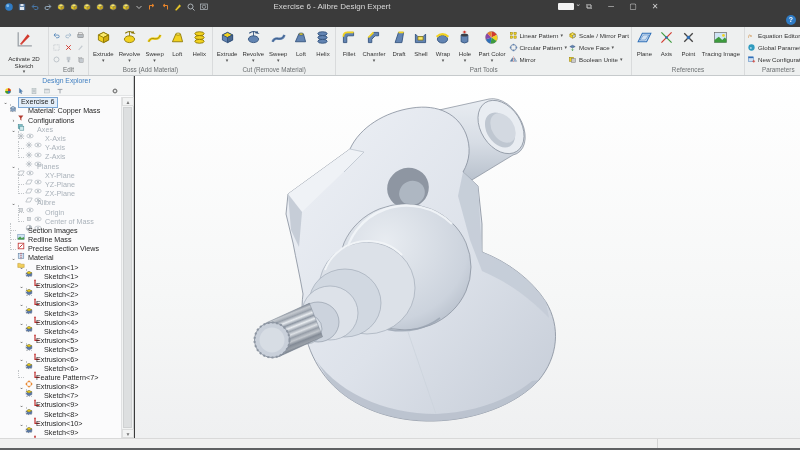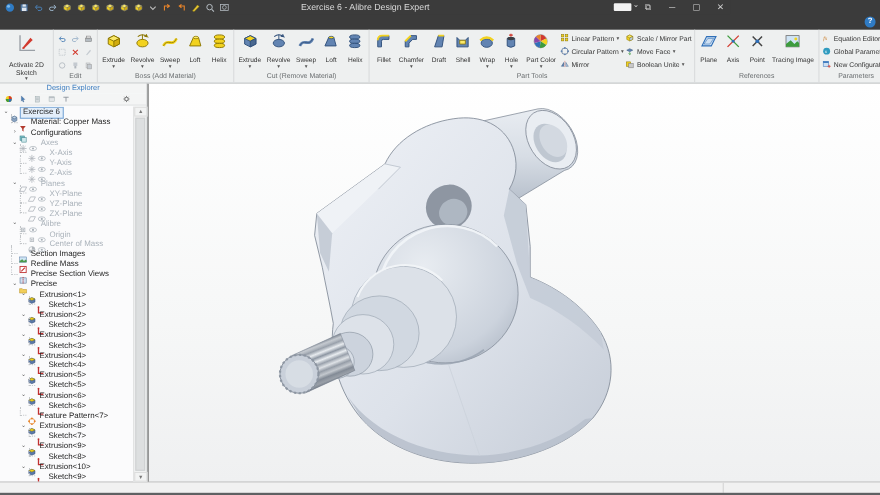--- a/index.html
+++ b/index.html
@@ -784,21 +784,21 @@
               <path d="M5 1 V9" stroke="#c03030" stroke-width="1" stroke-dasharray="1.5,1"></path>
             </svg></span>
           <span class="lbl">Precise Section Views</span>
         </div>
         <div class="trow">
           <span style="width:10px;flex:none"></span>
           <span class="exp">⌄</span>
           <span class="ticon"><svg viewBox="0 0 10 10">
               <path d="M1 3 H4 L5 4 H9 V8 H1 Z" fill="#f2cf5a" stroke="#b8922a" stroke-width="0.6"></path>
             </svg></span>
-          <span class="lbl">Precise</span>
+          <span class="lbl">Material</span>
         </div>
         <div class="trow">
           <span style="width:18px;flex:none"></span>
           <span class="exp">⌄</span>
           <span class="ticon"><svg viewBox="0 0 10 10">
               <path d="M1.5 3.5 L5 2 L8.5 3.5 L8.5 7 L5 8.5 L1.5 7 Z" fill="#5b79a8" stroke="#35507a" stroke-width="0.6"></path>
               <path d="M1.5 3.5 L5 5 L8.5 3.5 L5 2 Z" fill="#f2d21f" stroke="#8a7500" stroke-width="0.5"></path>
             </svg></span>
           <span class="lbl">Extrusion&lt;1&gt;</span>
         </div>

